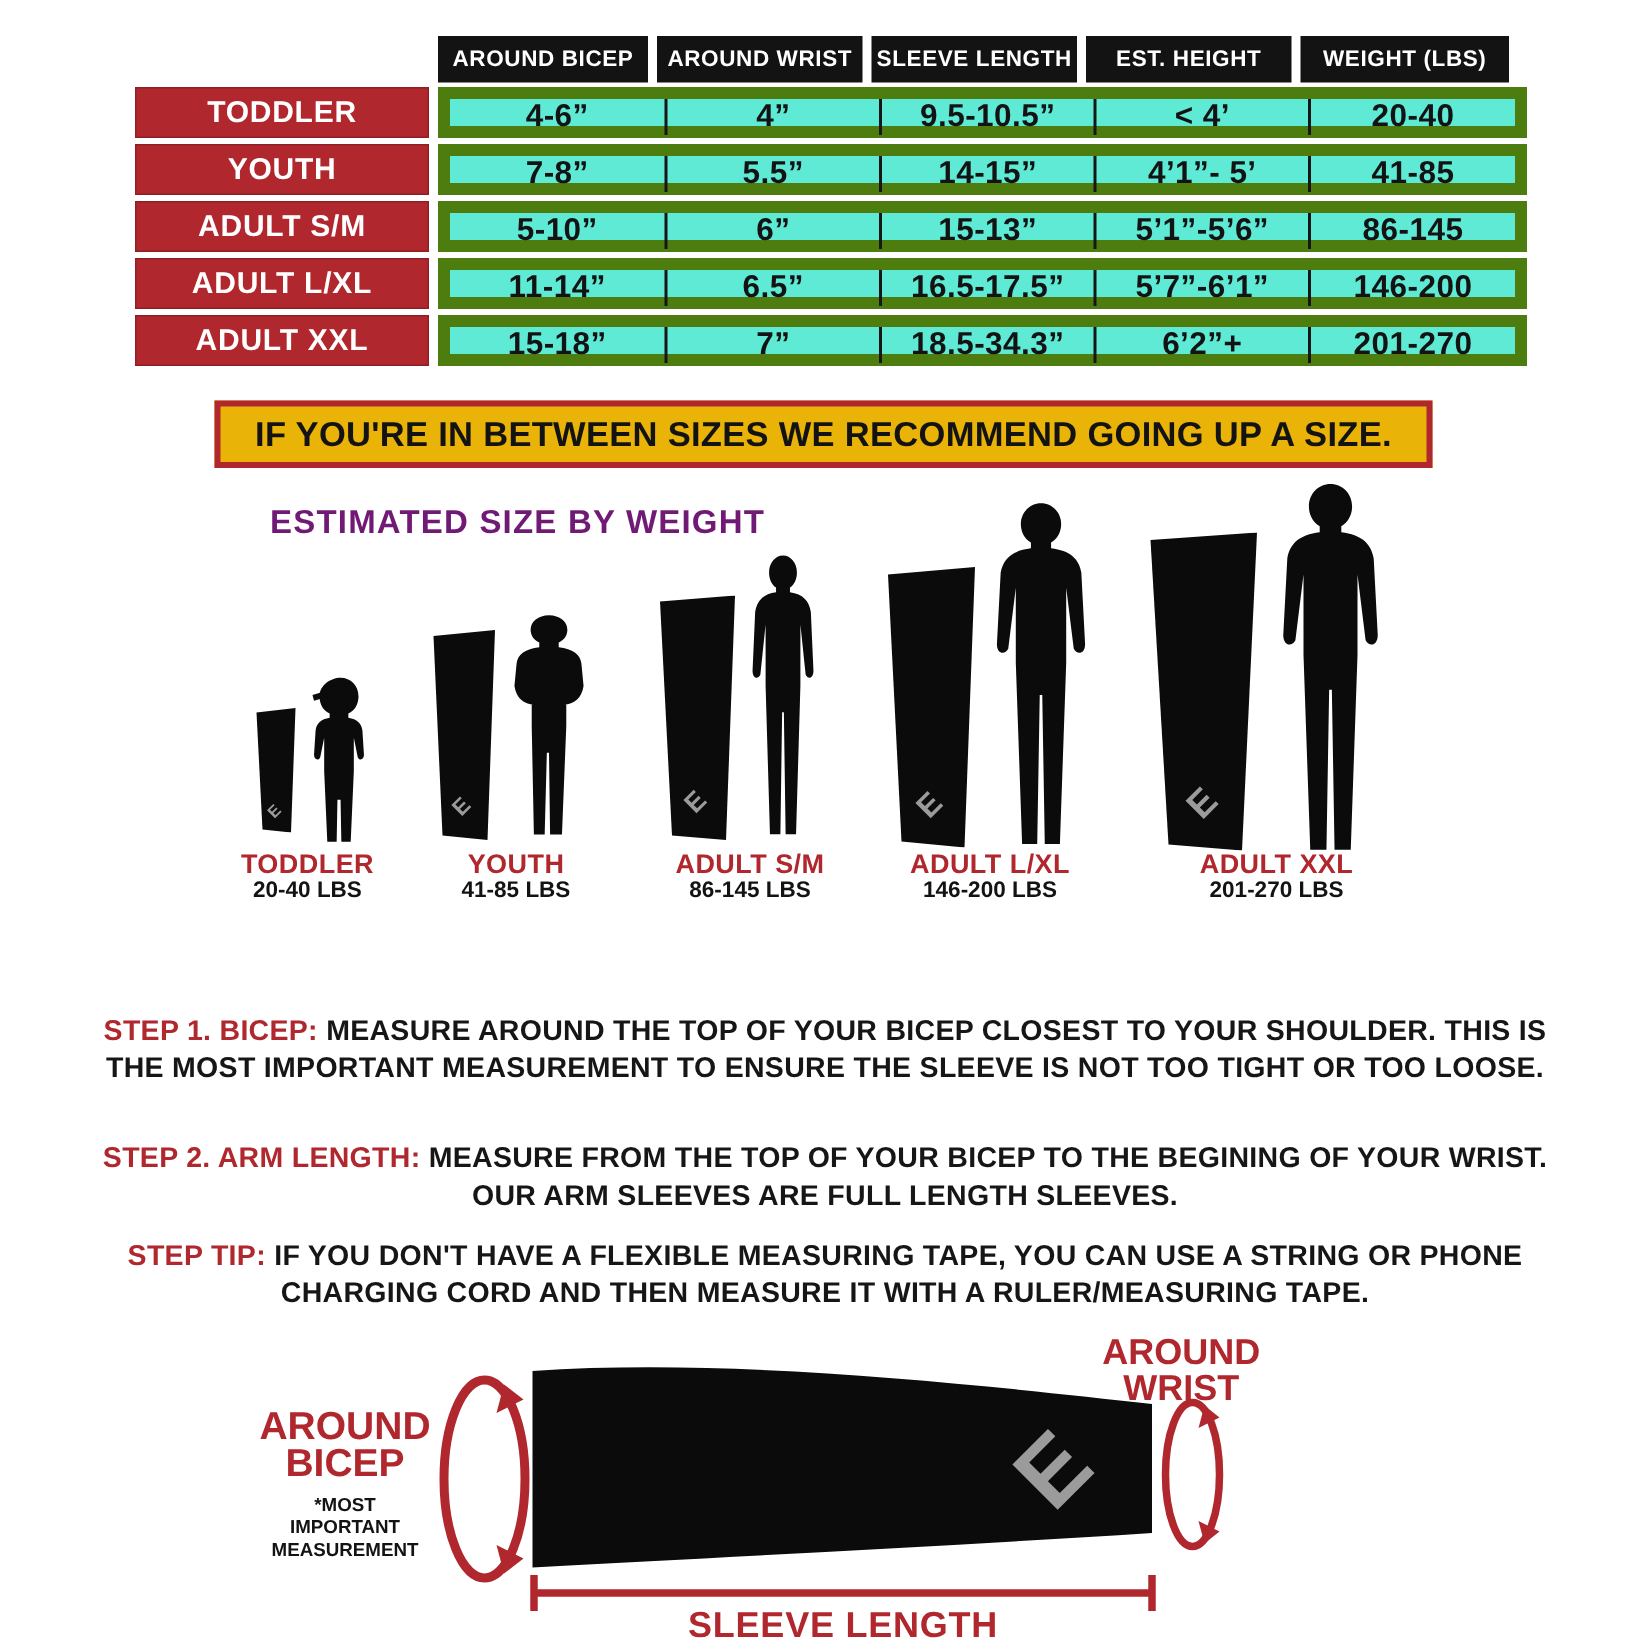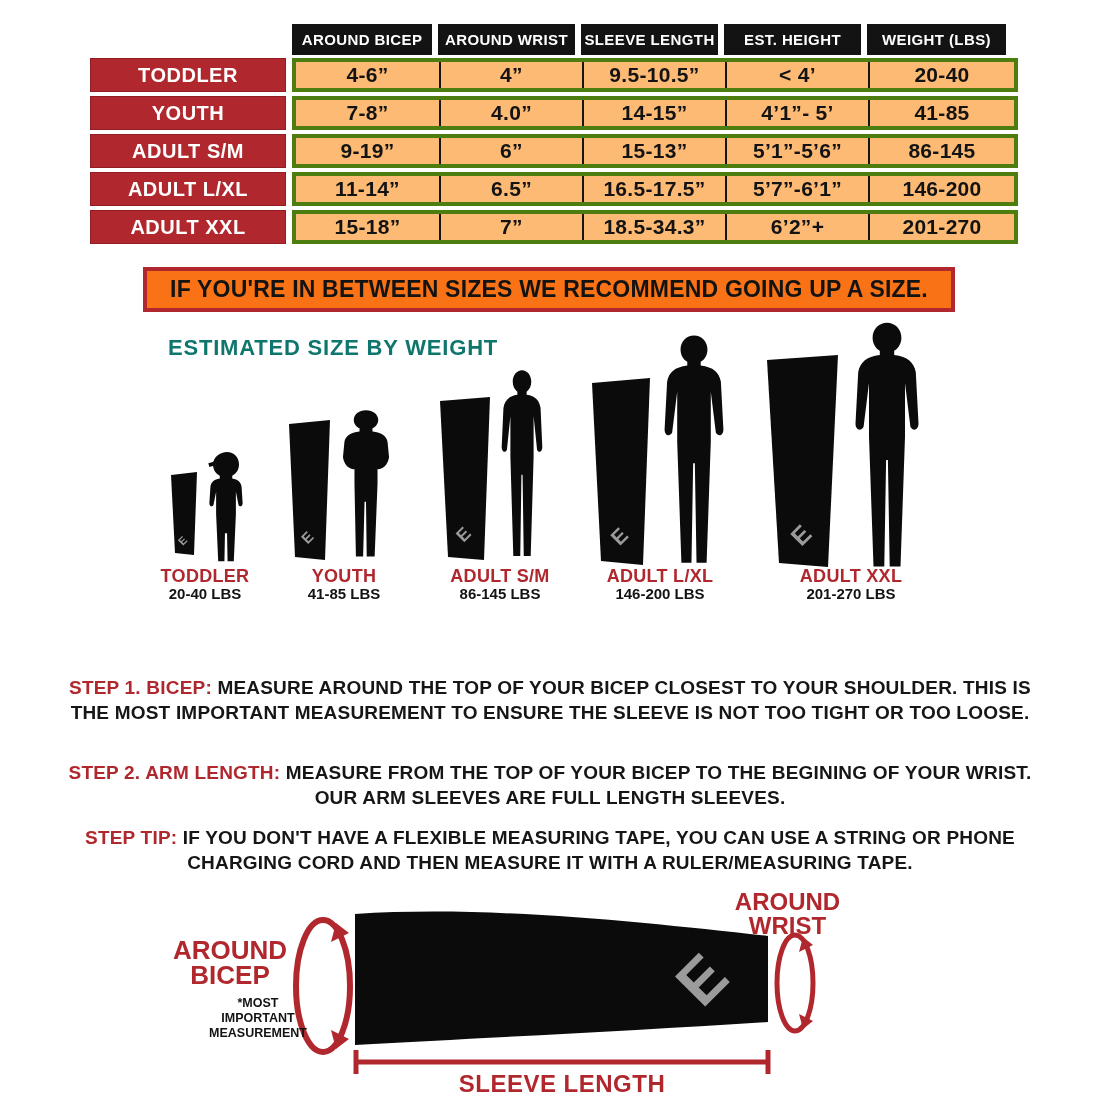--- a/index.html
+++ b/index.html
@@ -15,33 +15,33 @@
   .hspacer { width:196px; height:31px; }
   .hrow { flex:1; display:grid; grid-template-columns:143px 143px 143px 143px 1fr; }
   .hcell { margin:0 3px; background:#131313; color:#fff; font-weight:bold; font-size:15px;
            letter-spacing:0.4px; display:flex; align-items:center; justify-content:center; height:31px; }
   .hcell:first-child { margin-left:0; }
   .hcell:last-child  { margin-right:12px; }
   .rlabel { width:196px; height:34px; background:#B0282E; color:#fff; font-weight:bold; font-size:20px;
             letter-spacing:0.5px; display:flex; align-items:center; justify-content:center;
             box-shadow: inset 0 0 0 1px #8f1f25; }
   .drow { flex:1; display:grid; grid-template-columns:143px 143px 143px 143px 1fr;
-          border:4px solid #4d7c0f; box-sizing:border-box; height:34px; background:#fdba74; }
+          border:8px solid #4d7c0f; box-sizing:border-box; height:34px; background:#5eead4; }
   .dcell { display:flex; align-items:center; justify-content:center; font-weight:bold; font-size:21px;
            color:#131313; border-left:2px solid #161616; letter-spacing:0.3px; }
   .dcell:first-child { border-left:none; }
 
   
   .banner { position:absolute; left:143px; top:267px; width:812px; height:45px; box-sizing:border-box;
             border:4px solid #B0282E; display:flex; align-items:center; justify-content:center;
-            font-weight:bold; font-size:23px; color:#131313; letter-spacing:0.2px; background:#f97316; }
-
-  
-  .sbw-title { position:absolute; left:168px; top:335px; font-size:22px; font-weight:bold;
-               color:#0f766e; letter-spacing:0.8px; }
+            font-weight:bold; font-size:23px; color:#131313; letter-spacing:0.2px; background:#eab308; }
+
+  
+  .sbw-title { position:absolute; left:180px; top:335px; font-size:22px; font-weight:bold;
+               color:#701a75; letter-spacing:0.8px; }
   .fig { position:absolute; }
   .figlabel { position:absolute; width:160px; text-align:center; top:567px; }
   .figsize  { color:#B0282E; font-weight:bold; font-size:18px; line-height:1.0; letter-spacing:0.3px; }
   .figweight{ color:#131313; font-weight:bold; font-size:15px; line-height:1.2; }
 
   
   .htm-wrap { position:absolute; left:0; top:600px; width:1100px; text-align:center; }
   .htm-title { display:inline-block; color:#B0282E; font-size:52px; font-weight:bold; letter-spacing:2px;
                border-bottom:5px solid #B0282E; padding:0 10px 2px; line-height:1.05; }
   .step { position:absolute; left:50px; width:1000px; text-align:center; font-weight:bold;
@@ -49,21 +49,21 @@
   .step .steplabel { color:#B0282E; }
   #step1 { top:676px; }
   #step2 { top:761px; }
   #step3 { top:826px; }
 
   
   .diagram-svg { position:absolute; left:150px; top:885px; }
   .lbl-bicep { position:absolute; left:170px; top:938px; width:120px; text-align:center;
                color:#B0282E; font-weight:bold; font-size:26px; line-height:0.95; }
   .lbl-note  { position:absolute; left:180px; top:996px; width:100px; text-align:center;
-               color:#131313; font-weight:bold; font-size:12.5px; line-height:1.2;margin-left:28px; }
+               color:#131313; font-weight:bold; font-size:12.5px; line-height:1.2; }
   .lbl-wrist { position:absolute; left:730px; top:890px; width:115px; text-align:center;
                color:#B0282E; font-weight:bold; font-size:24px; line-height:1.0; }
   .lbl-sleevelen { position:absolute; left:412px; top:1070px; width:300px; text-align:center;
                color:#B0282E; font-weight:bold; font-size:24px; letter-spacing:0.5px; }
 </style>
 </head>
 <body>
 
 <div id="canvas">
 
@@ -87,31 +87,31 @@
         <div class="dcell">9.5-10.5”</div>
         <div class="dcell">&lt; 4’</div>
         <div class="dcell">20-40</div>
       </div>
     </div>
 
     <div class="trow">
       <div class="rlabel">YOUTH</div>
       <div class="drow">
         <div class="dcell">7-8”</div>
-        <div class="dcell">4.0”</div>
+        <div class="dcell">5.5”</div>
         <div class="dcell">14-15”</div>
         <div class="dcell">4’1”- 5’</div>
         <div class="dcell">41-85</div>
       </div>
     </div>
 
     <div class="trow">
       <div class="rlabel">ADULT S/M</div>
       <div class="drow">
-        <div class="dcell">9-19”</div>
+        <div class="dcell">5-10”</div>
         <div class="dcell">6”</div>
         <div class="dcell">15-13”</div>
         <div class="dcell">5’1”-5’6”</div>
         <div class="dcell">86-145</div>
       </div>
     </div>
 
     <div class="trow">
       <div class="rlabel">ADULT L/XL</div>
       <div class="drow">

